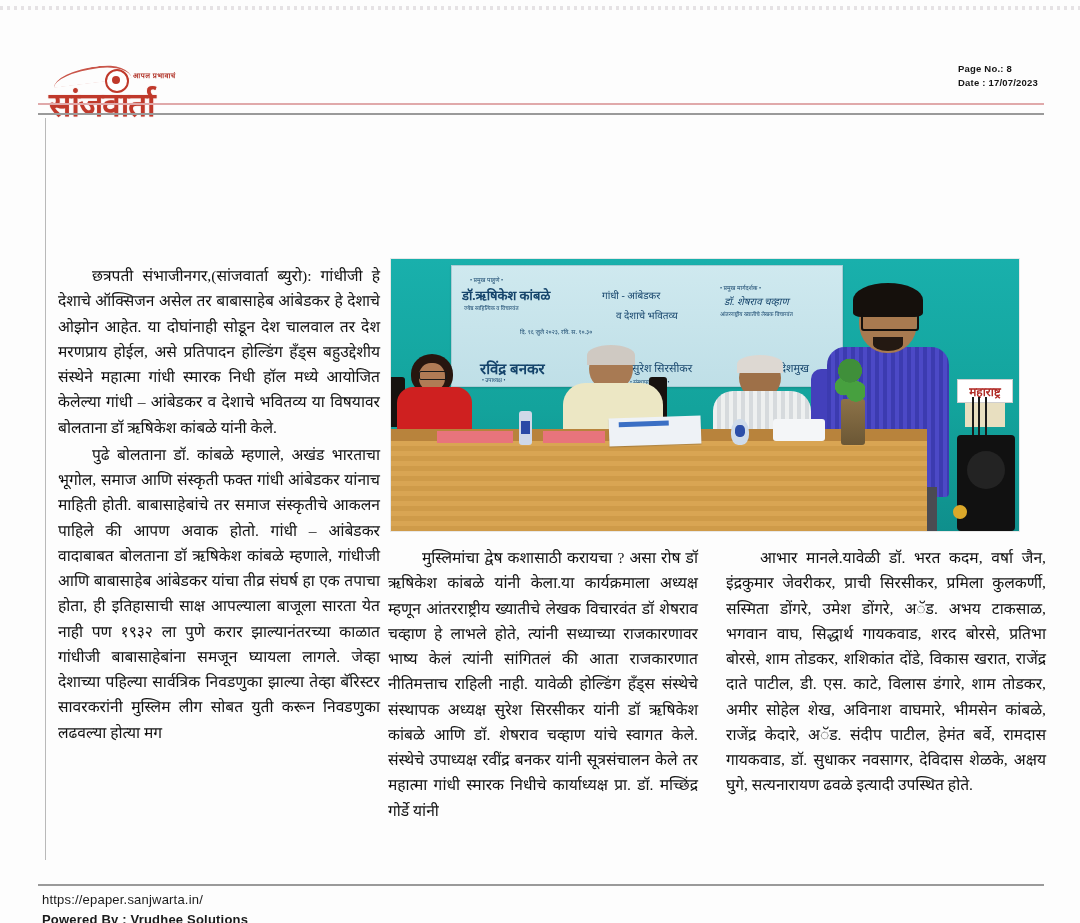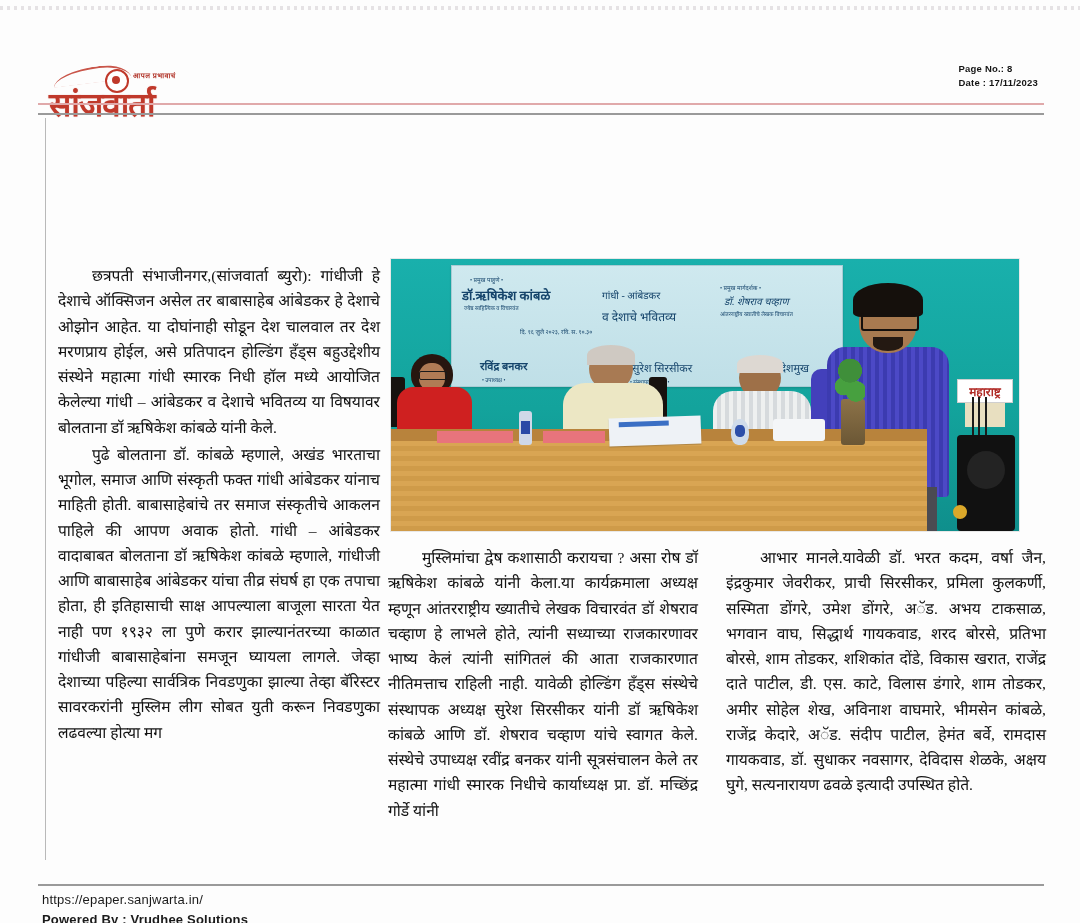--- a/index.html
+++ b/index.html
@@ -100,26 +100,26 @@
     border:1px solid #a9ccd4;
     box-shadow:0 1px 2px rgba(0,0,0,.15);
   }
   .banner .bn-t{
     position:absolute;font-family:"Liberation Serif",serif;color:#15446b;
   }
   .bn1{left:18px;top:10px;font-size:6px;}
   .bn2{left:10px;top:20px;font-size:13px;font-weight:bold;color:#123a5e;}
   .bn3{left:12px;top:38px;font-size:5.5px;}
   .bn4{left:150px;top:22px;font-size:10px;color:#1b4b74;}
-  .bn5{left:150px;top:42px;font-size:12px;color:#1b4b74;}
+  .bn5{left:164px;top:42px;font-size:10px;color:#1b4b74;}
   .bn6{left:268px;top:18px;font-size:6px;}
   .bn7{left:272px;top:28px;font-size:10px;color:#1b4b74;font-style:italic;}
   .bn8{left:268px;top:44px;font-size:5.5px;}
   .bn9{left:68px;top:62px;font-size:6px;line-height:1.5;width:310px;}
-  .bn10{left:28px;top:92px;font-size:11px;font-weight:bold;color:#123a5e;}
+  .bn10{left:28px;top:92px;font-size:15px;font-weight:bold;color:#123a5e;}
   .bn11{left:30px;top:110px;font-size:5.5px;}
   .bn12{left:180px;top:94px;font-size:11px;color:#123a5e;}
   .bn13{left:178px;top:112px;font-size:5.5px;}
   .bn14{left:300px;top:94px;font-size:11px;color:#123a5e;}
   .bn15{left:305px;top:112px;font-size:5.5px;}
 
   .sign-mh{
     position:absolute;right:6px;top:120px;width:54px;height:22px;
     background:#fff;border:1px solid #cfcfcf;
     font-size:12px;font-weight:bold;color:#b02a25;
@@ -227,21 +227,21 @@
     <div class="logo-wrap">
       <div class="logo-swoosh"></div>
       <div class="logo-dot"></div>
       <div class="logo-tag">आपल प्रभावाचं</div>
       <div class="logo-word">सांजवार्ता</div>
     </div>
   </div>
 
   <div class="pageinfo">
     <div>Page No.: 8</div>
-    <div>Date : 17/11/2023</div>
+    <div>Date : 17/07/2023</div>
   </div>
 
   <div class="rule-pink"></div>
   <div class="rule-gray"></div>
   <div class="rule-vert-left"></div>
 
 
   <div class="photo">
     <div class="ph-wall"></div>
 

